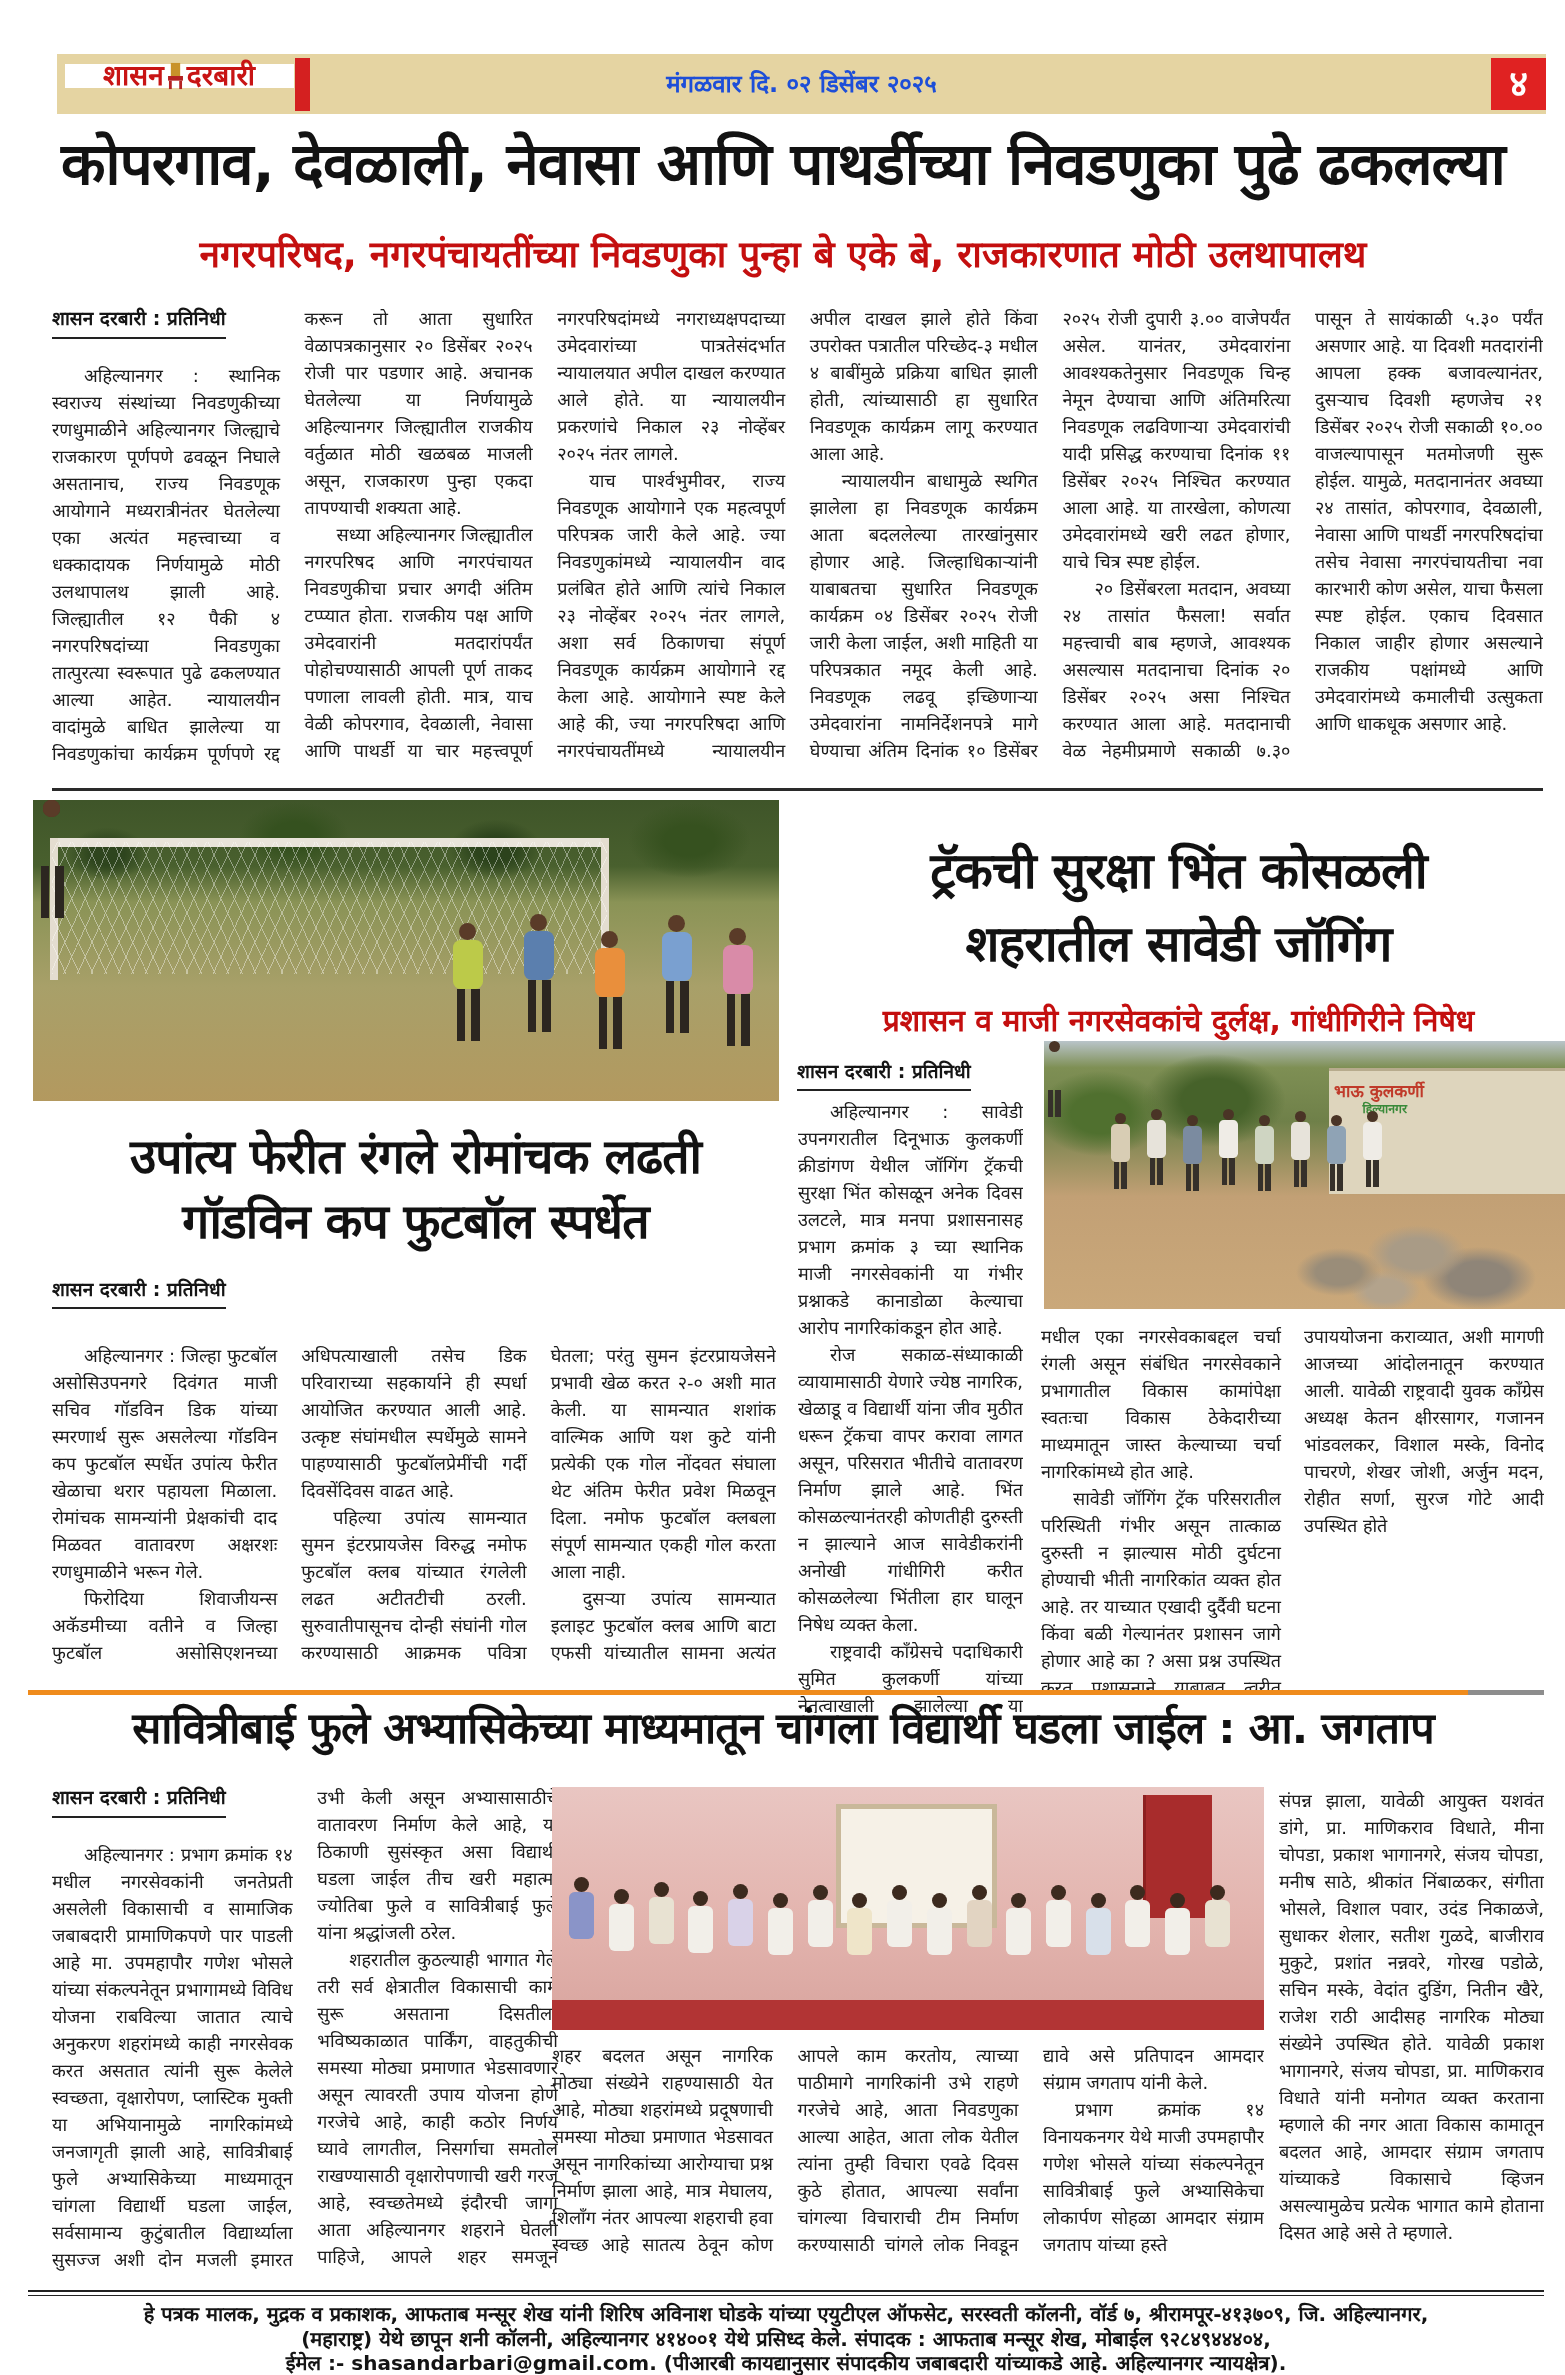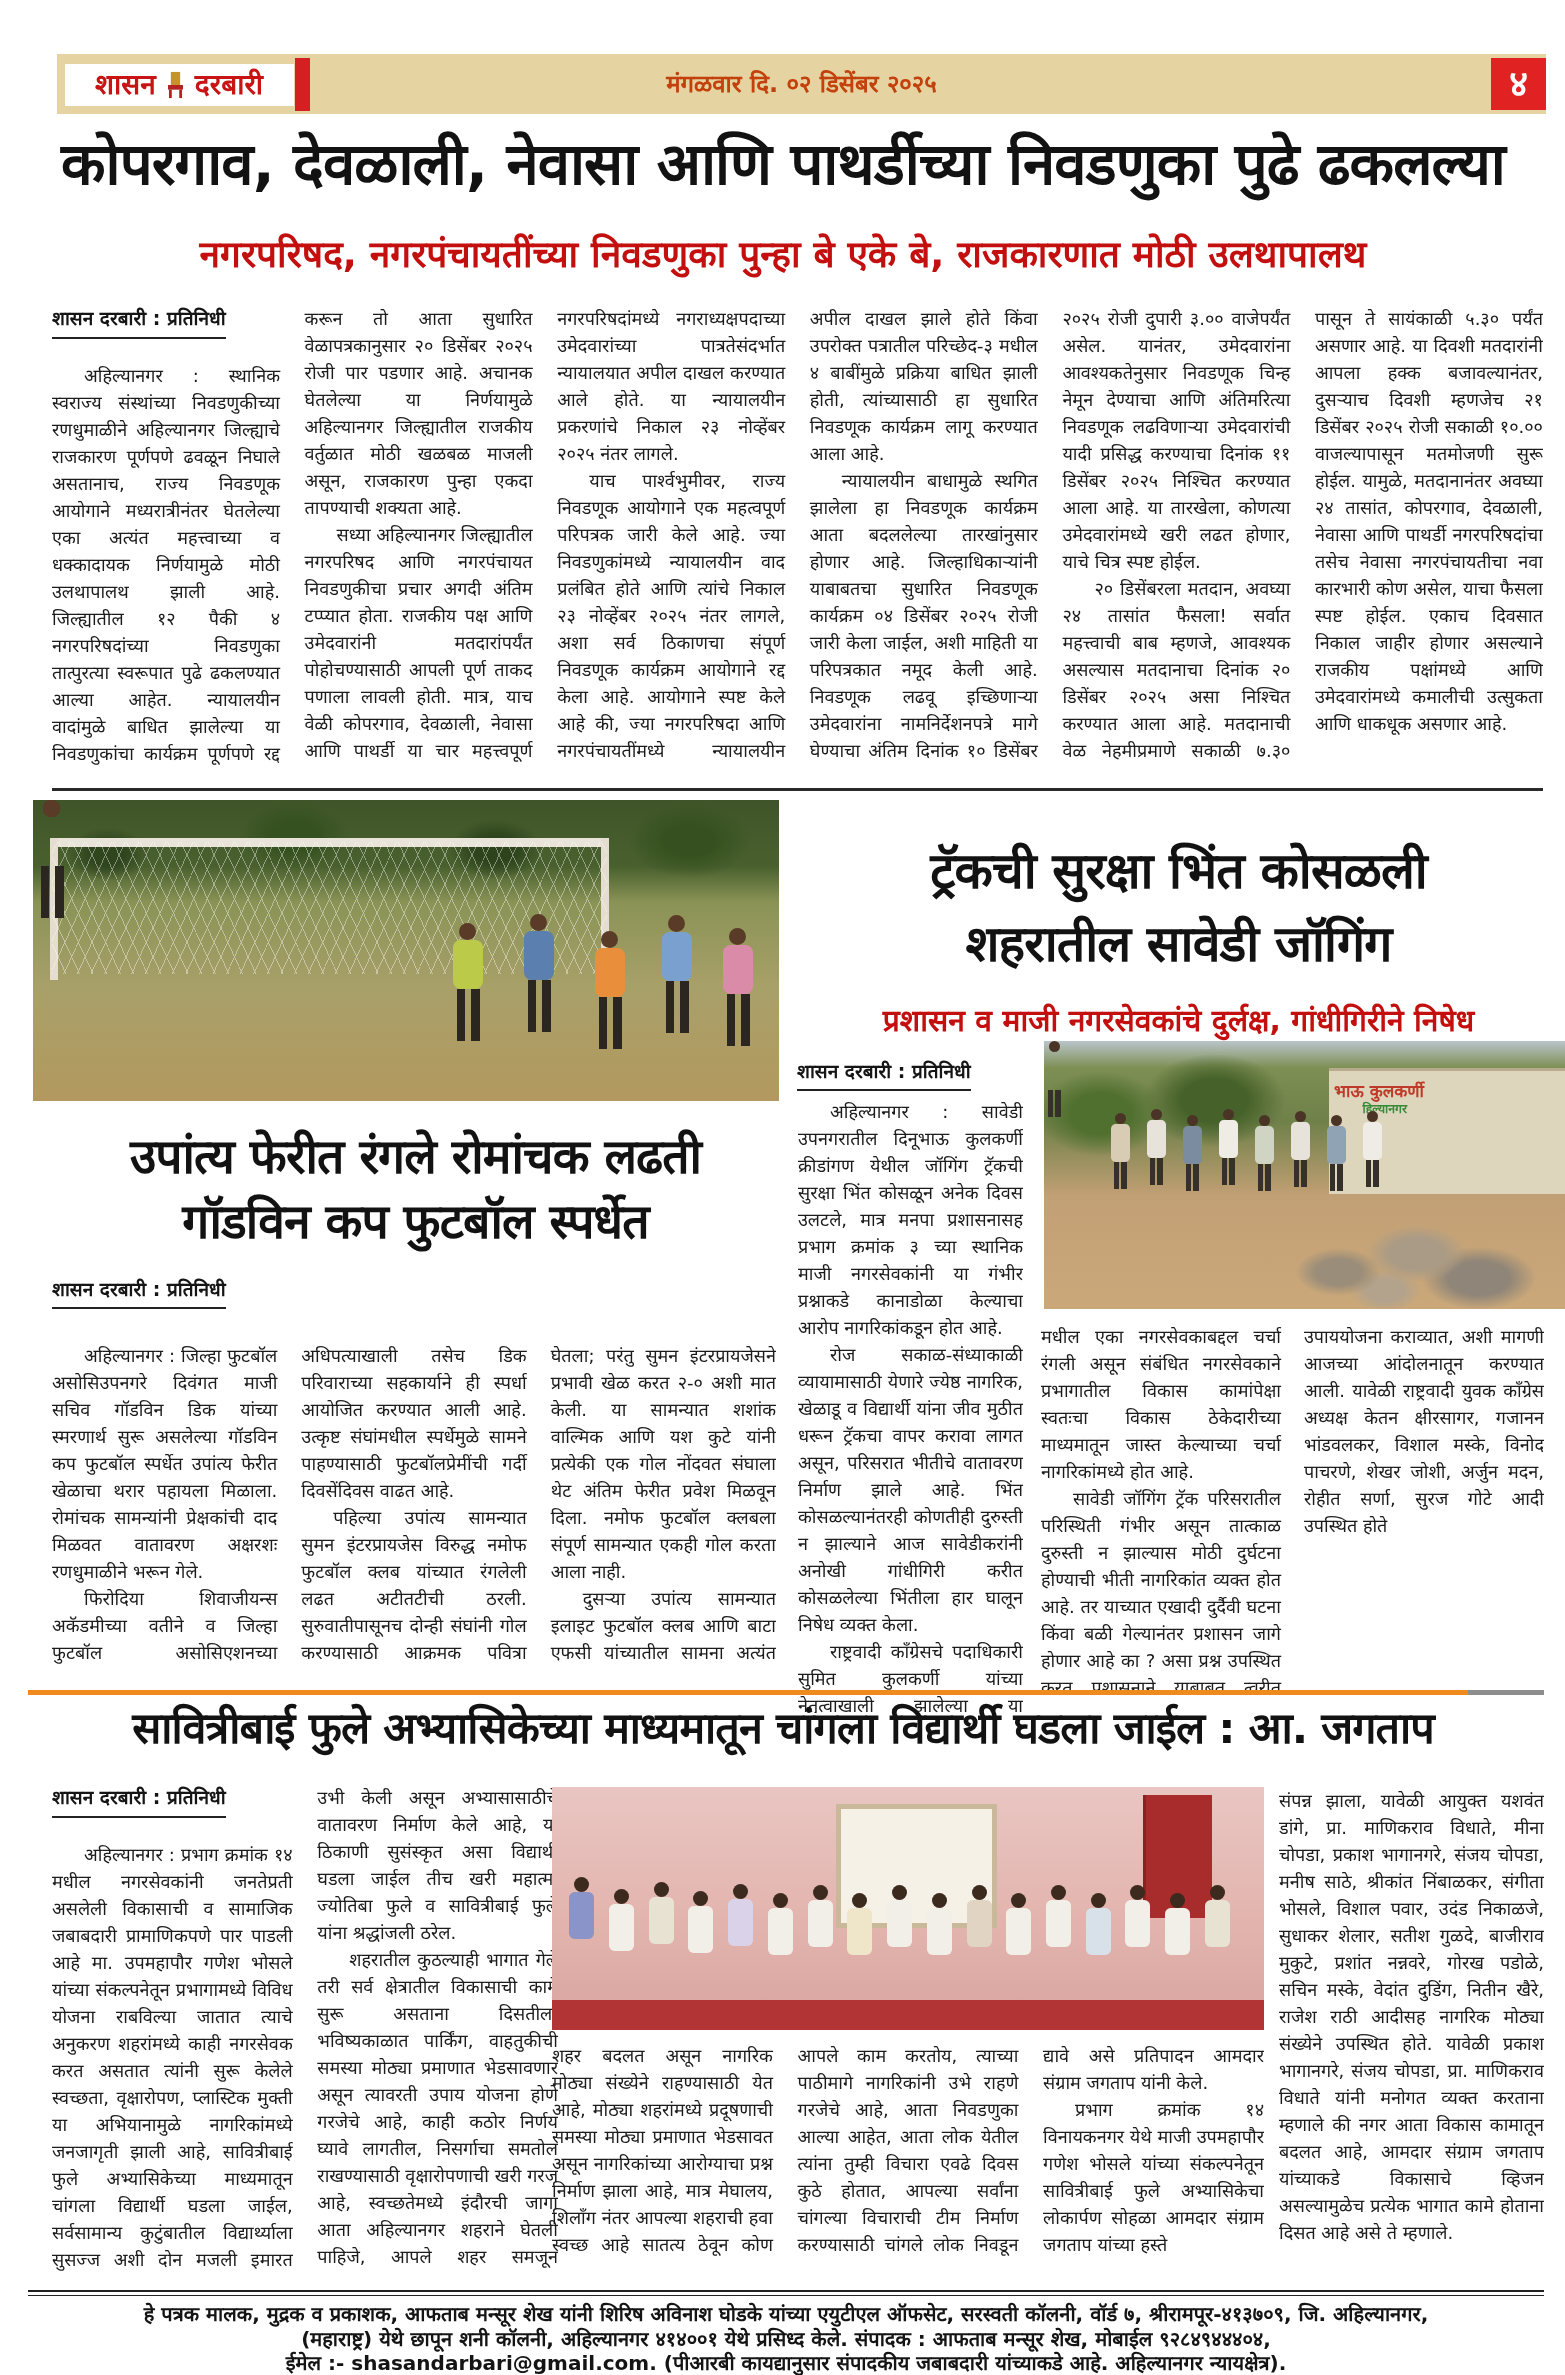--- a/index.html
+++ b/index.html
@@ -2,26 +2,26 @@
 <html style="font-size:15px"><head>
 <meta charset="utf-8">
 <style>
   html,body{margin:0;padding:0;}
   body{
     width:1565px;height:2375px;position:relative;background:#ffffff;
     font-family:"DejaVu Sans", sans-serif;color:#1b1b1b;overflow:hidden;
   }
   
   .masthead{position:absolute;left:57px;top:54px;width:1489px;height:60px;background:#e5d4a2;}
-  .logo-box{position:absolute;left:7.6px;top:9.5px;width:229px;height:42px;background:#ffffff;
-    display:flex;align-items:center;justify-content:center;gap:10px;}
+  .logo-box{position:absolute;left:7.6px;top:9.5px;width:229px;height:24px;background:#ffffff;
+    display:flex;align-items:center;justify-content:center;gap:2px;}
   .logo-word{color:#c81414;font-size:28px;font-weight:bold;line-height:1;}
   .logo-redbar{position:absolute;left:238px;top:3.8px;width:15px;height:53px;background:#d42020;}
   .masthead-date{position:absolute;left:0;right:0;top:0;height:60px;text-align:center;
-    line-height:60px;font-size:24px;font-weight:600;color:#c2410c;}
+    line-height:60px;font-size:24px;font-weight:600;color:#1d4ed8;}
   .pagenum-box{position:absolute;left:1434px;top:3.8px;width:55px;height:52px;background:#e02222;
     color:#ffffff;font-size:36px;font-weight:bold;text-align:center;line-height:52px;}
   
   .headline1{position:absolute;left:38px;top:134px;width:1490px;text-align:center;
     font-size:58px;font-weight:900;color:#121212;line-height:1.05;letter-spacing:-0.9px;}
   .subhead1{position:absolute;left:38px;top:235px;width:1490px;text-align:center;
     font-size:37px;font-weight:800;color:#c40f0f;line-height:1.1;}
   .byline{display:inline-block;font-size:19px;font-weight:bold;color:#151515;
     border-bottom:2.8px solid #222;padding-bottom:4.7px;margin-bottom:23px;}
   

